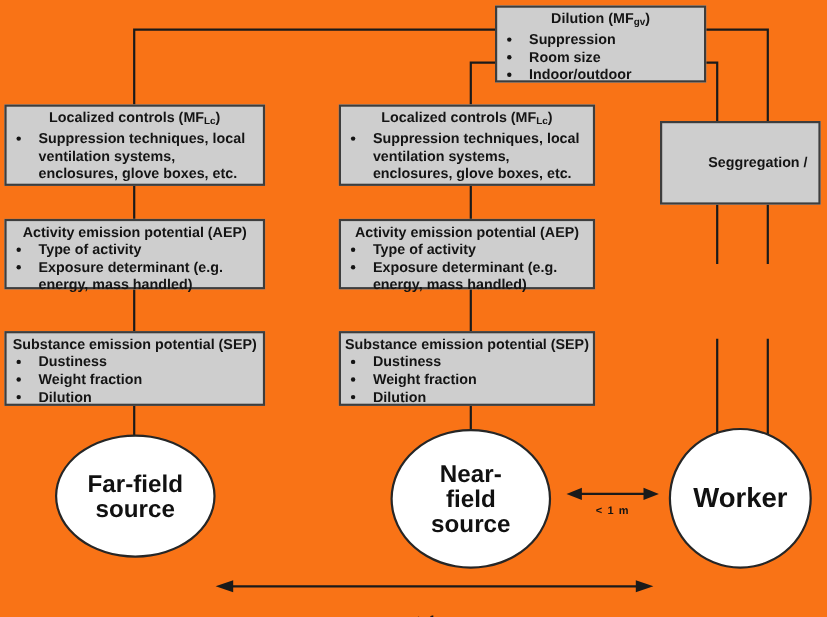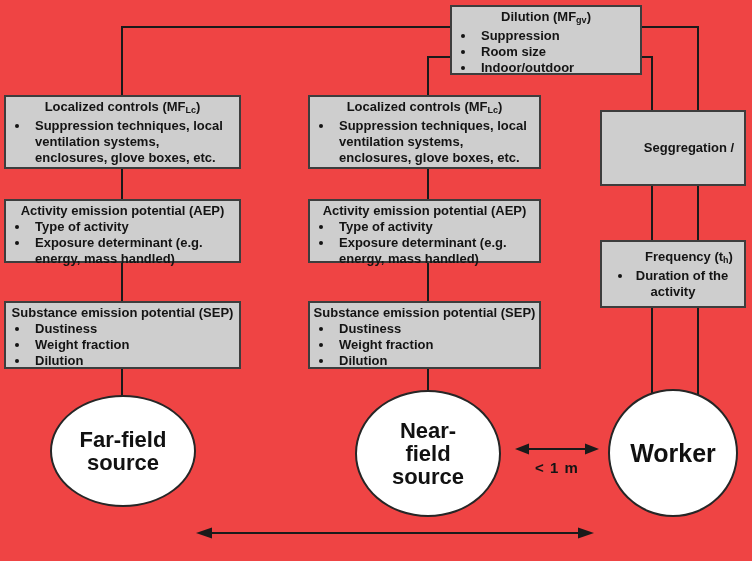--- a/index.html
+++ b/index.html
@@ -1,17 +1,17 @@
 <!DOCTYPE html>
 <html><head>
 <meta charset="utf-8">
 <style>
   html,body{margin:0;padding:0;background:#fff;}
   #canvas{
-    position:relative;width:752px;height:561px;background:#ef4444;
+    position:relative;width:752px;height:561px;background:#f97316;
     font-family:"Liberation Sans",sans-serif;color:#111;overflow:hidden;
   }
   #wires{position:absolute;left:0;top:0;width:752px;height:561px;pointer-events:none;}
   .box{
     position:absolute;background:#cecece;border:2px solid #3d3d3d;
     box-sizing:border-box;font-weight:bold;color:#141414;
   }
   .box-title{text-align:center;font-size:13px;line-height:16px;padding-top:2px;}
   .box ul{margin:0;padding:0 4px 0 24px;list-style:disc outside;}
   .box li{font-size:13px;line-height:16px;padding-left:5px;text-align:left;}
@@ -21,21 +21,21 @@
   .center-box li{text-align:center;padding-left:0;}
   sub{font-size:9px;vertical-align:-2px;}
   .circle{
     position:absolute;background:#ffffff;border:2px solid #262626;border-radius:50%;
     box-sizing:border-box;display:flex;align-items:center;justify-content:center;
     text-align:center;font-weight:bold;white-space:pre-line;
   }
   .circle-lg{font-size:22px;line-height:23px;}
   .circle-worker{font-size:25px;line-height:24px;}
   .dist-label{
-    position:absolute;font-size:15px;font-weight:bold;text-align:center;color:#141414;
+    position:absolute;font-size:10px;font-weight:bold;text-align:center;color:#141414;
     letter-spacing:1px;
   }
 </style>
 </head>
 <body>
 
 <div id="canvas">
 
   <svg id="wires" viewBox="0 0 752 561" xmlns="http://www.w3.org/2000/svg">
     <g stroke="#1a1a1a" stroke-width="2" fill="none">
@@ -124,26 +124,20 @@
       <li>Dustiness</li>
       <li>Weight fraction</li>
       <li>Dilution</li>
     </ul>
   </div>
 
   <div class="box center-box" style="left:600px;top:110px;width:146px;height:76px">
     <div class="box-title">Seggregation /</div>
   </div>
 
-  <div class="box center-box" style="left:600px;top:240px;width:146px;height:68px">
-    <div class="box-title"><span>Frequency (t</span><sub>h</sub><span>)</span></div>
-    <ul>
-      <li>Duration of the activity</li>
-    </ul>
-  </div>
 
   <div class="circle circle-lg" style="left:50px;top:395px;width:146px;height:112px">Far-field
 source</div>
 
   <div class="circle circle-lg" style="left:355px;top:390px;width:146px;height:127px">Near-
 field
 source</div>
 
   <div class="circle circle-worker" style="left:608px;top:389px;width:130px;height:128px">Worker</div>
 

